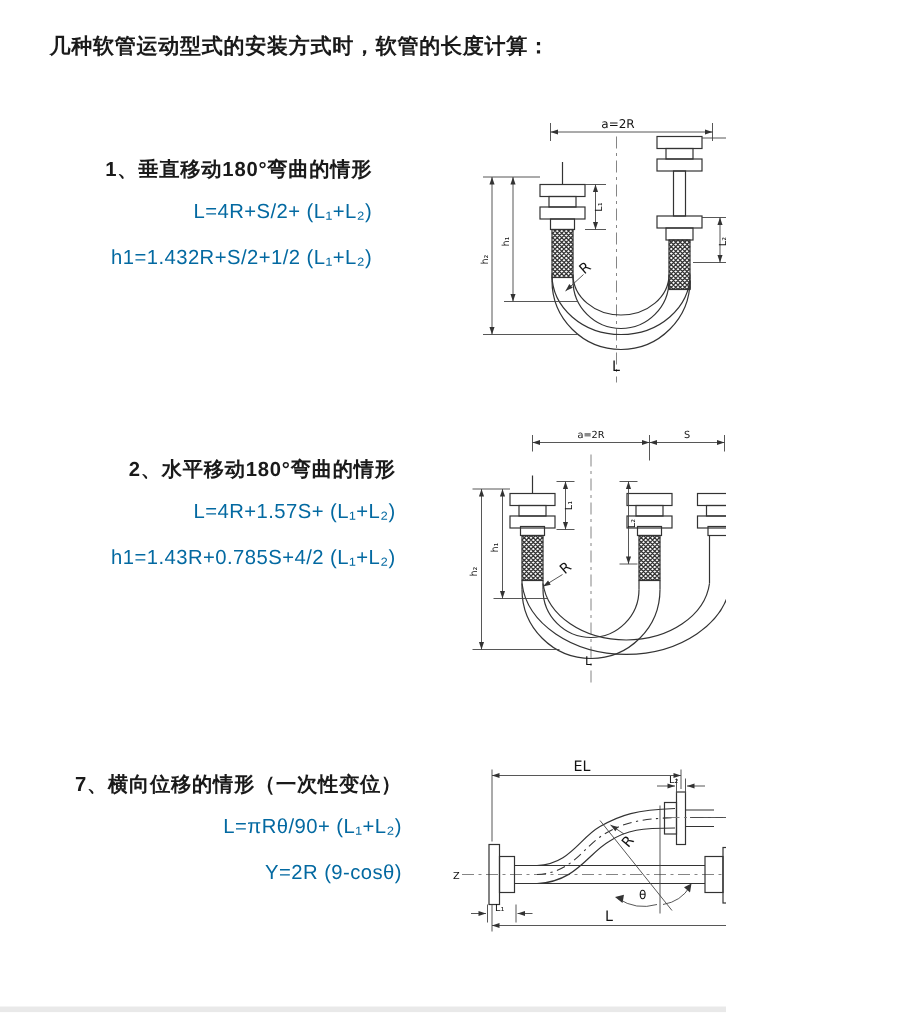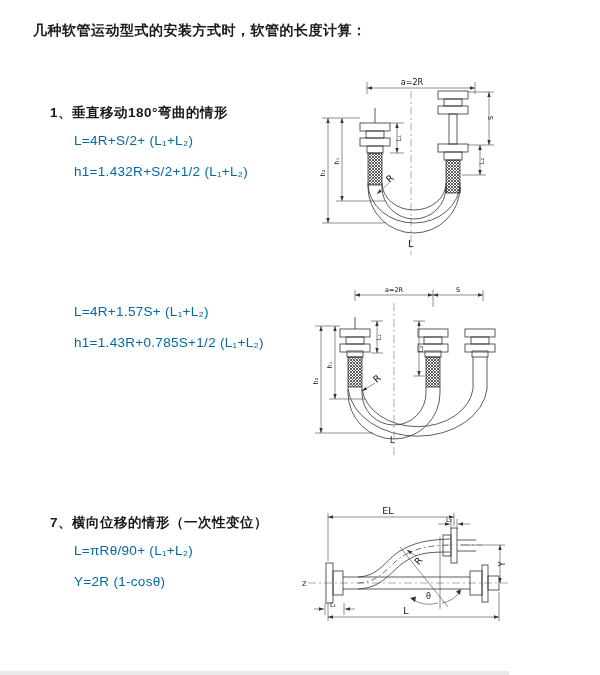--- a/index.html
+++ b/index.html
@@ -1,19 +1,19 @@
 <!DOCTYPE html>
 <html><head>
 <meta charset="utf-8">
 <style>
   html,body{margin:0;padding:0;background:#fff;}
   .page{position:relative;width:484px;height:675px;background:#fff;overflow:hidden;
-        font-family:"Liberation Sans","DejaVu Sans",sans-serif;color:#1a1a1a;padding-left:25px;}
+        font-family:"Liberation Sans","DejaVu Sans",sans-serif;color:#1a1a1a;}
   .title{position:absolute;left:33px;top:22px;font-size:14px;font-weight:700;letter-spacing:.5px;}
-  .sec{position:absolute;left:50px;}
+  .sec{position:absolute;left:50px;text-align:right;}
   .sec .head{font-size:13.5px;font-weight:700;letter-spacing:.5px;margin-bottom:11px;}
   .sec .f{font-size:13.5px;font-weight:400;margin-left:24px;margin-bottom:16px;letter-spacing:.3px;color:#0369a1;}
   #sec1{top:104px;} #sec2{top:304px;} #sec3{top:514px;}
   svg{position:absolute;overflow:visible;}
   #d1{left:306px;top:73px;} #d2{left:303px;top:281px;} #d3{left:300px;top:503px;}
   svg line,svg path,svg rect,svg polyline{stroke:#333;stroke-width:.8;fill:none;}
   svg .dim{stroke:#444;stroke-width:.6;}
   svg .cl{stroke:#777;stroke-width:.6;stroke-dasharray:8 3 2 3;}
   svg .hd{stroke-dasharray:6 3 1.5 3;stroke-width:.7;}
   svg text{stroke:none;fill:#111;font-family:"DejaVu Sans",sans-serif;}
@@ -28,28 +28,29 @@
 
   <div class="title">几种软管运动型式的安装方式时，软管的长度计算：</div>
 
   <div class="sec" id="sec1">
     <div class="head">1、垂直移动180°弯曲的情形</div>
     <div class="f">L=4R+S/2+ (L₁+L₂)</div>
     <div class="f">h1=1.432R+S/2+1/2 (L₁+L₂)</div>
   </div>
 
   <div class="sec" id="sec2">
+    <div class="head">2、水平移动180°弯曲的情形</div>
     <div class="f">L=4R+1.57S+ (L₁+L₂)</div>
-    <div class="f">h1=1.43R+0.785S+1/2 (L₁+L₂)</div>
+    <div class="f">h1=1.43R+0.785S+4/2 (L₁+L₂)</div>
   </div>
 
   <div class="sec" id="sec3">
     <div class="head">7、横向位移的情形（一次性变位）</div>
     <div class="f">L=πRθ/90+ (L₁+L₂)</div>
-    <div class="f">Y=2R (1-cosθ)</div>
+    <div class="f">Y=2R (9-cosθ)</div>
   </div>
 
   <svg id="d1" width="232" height="186" viewBox="0 0 232 186">
     <line class="cl" x1="105" y1="18" x2="105" y2="182"></line>
 
     <g>
       <line class="dim" x1="61" y1="9" x2="61" y2="21"></line>
       <line class="dim" x1="169" y1="9" x2="169" y2="21"></line>
       <line class="dim" x1="61" y1="15" x2="169" y2="15"></line>
       <text class="lab" x="106" y="12" text-anchor="middle">a=2R</text>

